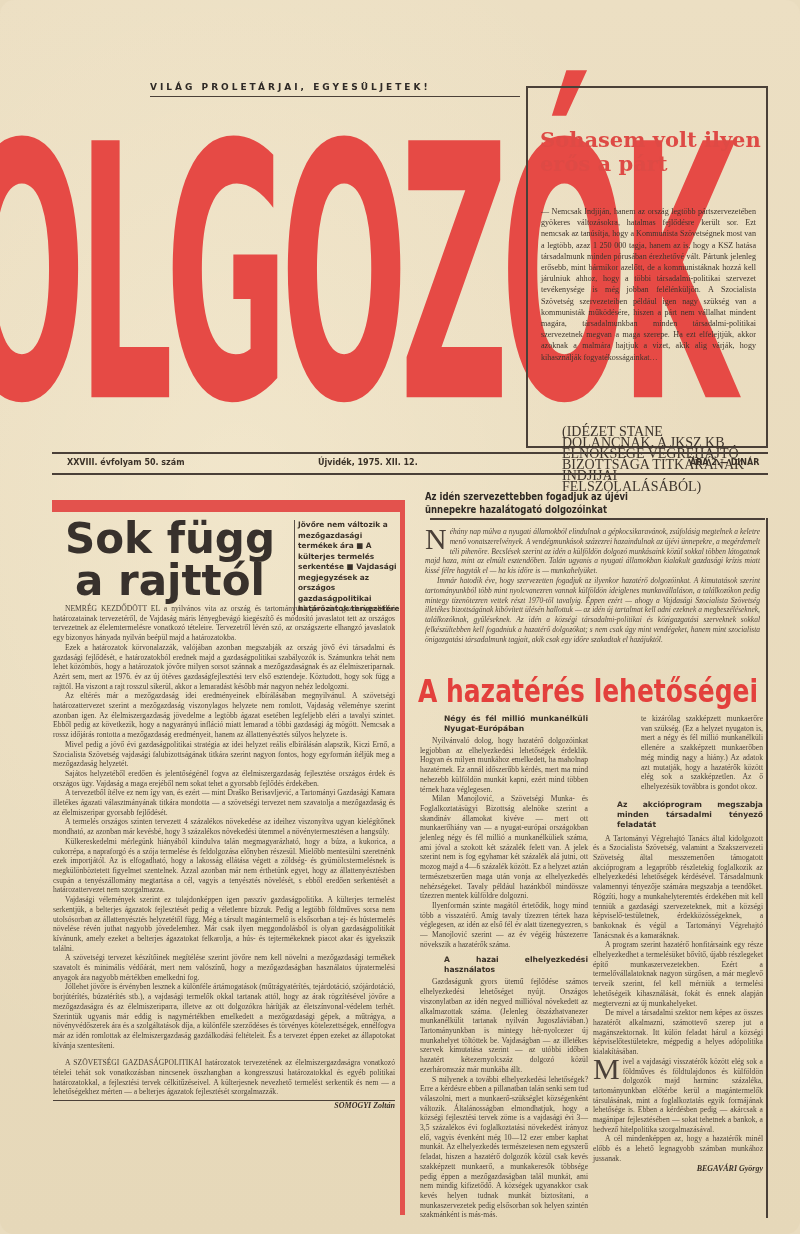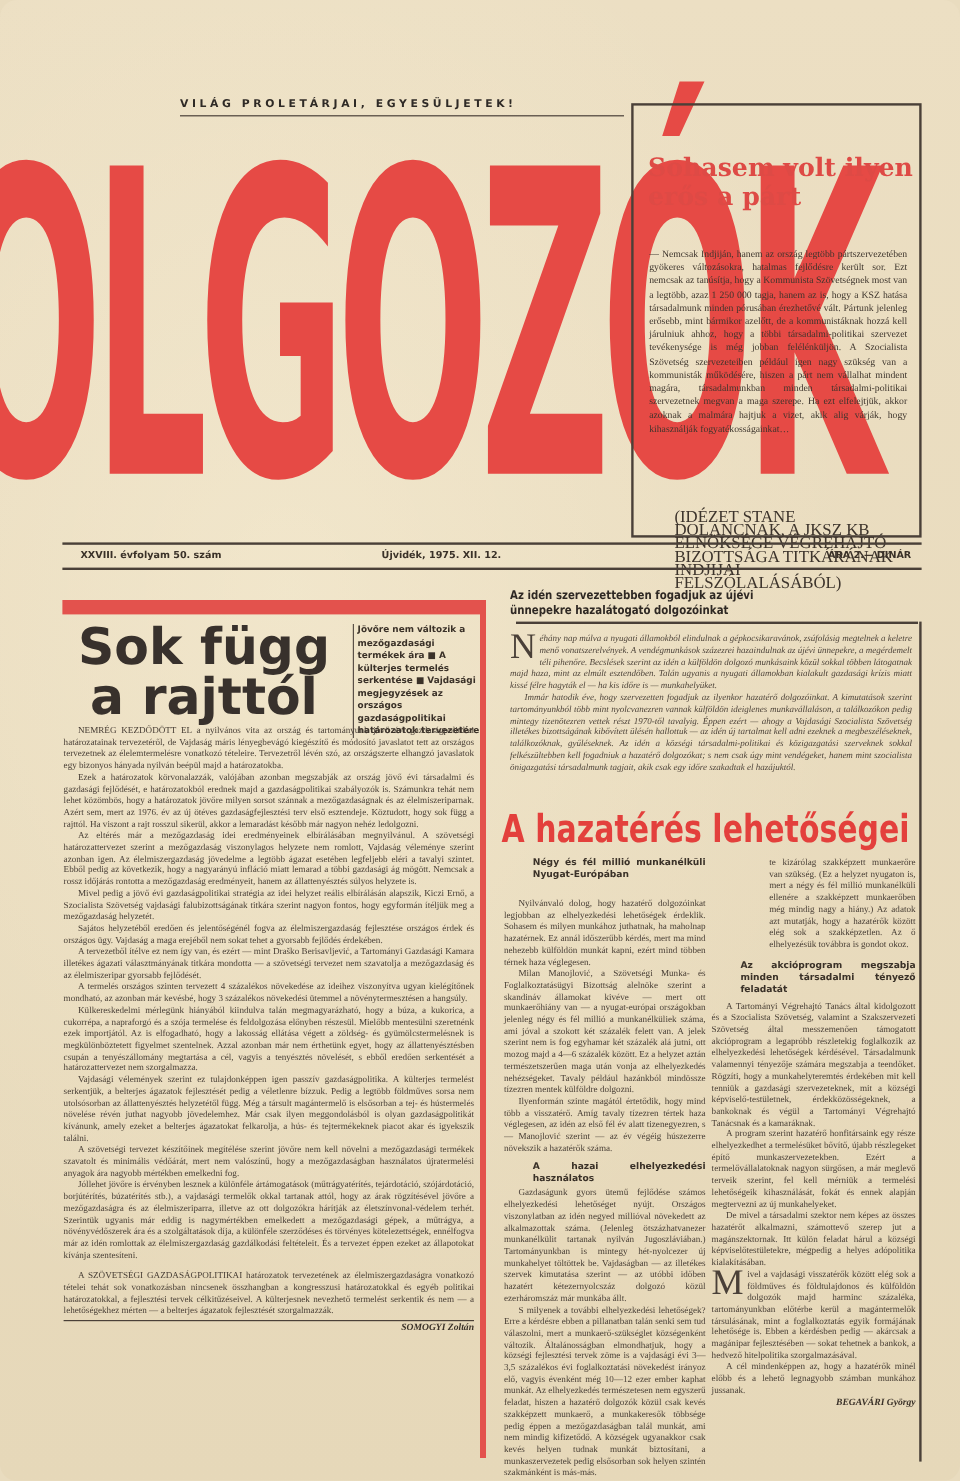--- a/index.html
+++ b/index.html
@@ -136,22 +136,22 @@
   <div class="abs r-lead-rule"></div>
   <div class="abs r-lead-side"></div>
   <div class="abs r-lead">
     <p style="text-indent:0;"><span class="dropcap">N</span><span>éhány nap múlva a nyugati államokból elindulnak a gépkocsikaravánok, zsúfolásig megtelnek a keletre menő vonatszerelvények. A vendégmunkások százezrei hazaindulnak az újévi ünnepekre, a megérdemelt téli pihenőre. Becslések szerint az idén a külföldön dolgozó munkásaink közül sokkal többen látogatnak majd haza, mint az elmúlt esztendőben. Talán ugyanis a nyugati államokban kialakult gazdasági krízis miatt kissé félre hagyták el — ha kis időre is — munkahelyüket.</span></p>
     <p>Immár hatodik éve, hogy szervezetten fogadjuk az ilyenkor hazatérő dolgozóinkat. A kimutatások szerint tartományunkból több mint nyolcvanezren vannak külföldön ideiglenes munkavállaláson, a találkozókon pedig mintegy tizenötezren vettek részt 1970-től tavalyig. Éppen ezért — ahogy a Vajdasági Szocialista Szövetség illetékes bizottságának kibővített ülésén hallottuk — az idén új tartalmat kell adni ezeknek a megbeszéléseknek, találkozóknak, gyűléseknek. Az idén a községi társadalmi-politikai és közigazgatási szerveknek sokkal felkészültebben kell fogadniuk a hazatérő dolgozókat; s nem csak úgy mint vendégeket, hanem mint szocialista önigazgatási társadalmunk tagjait, akik csak egy időre szakadtak el hazájuktól.</p>
   </div>
 
   <div class="abs red-head">A hazatérés lehetőségei</div>
 
   <div class="abs col-text" style="left:420px; top:714px; width:168px;">
-    <div class="sub-bold" style="padding-left:24px; margin-bottom:14px;">Négy és fél millió munkanélküli Nyugat-Európában</div>
-    <p>Nyilvánvaló dolog, hogy hazatérő dolgozóinkat legjobban az elhelyezkedési lehetőségek érdeklik. Sohasem és milyen munkához juthatnak, ha maholnap hazatérnek. Ez annál időszerűbb kérdés, mert ma mind nehezebb külföldön munkát kapni, ezért mind többen térnek haza véglegesen.</p>
+    <div class="sub-bold" style="padding-left:24px; margin-bottom:2px;">Négy és fél millió munkanélküli Nyugat-Európában</div>
+    <p>Nyilvánvaló dolog, hogy hazatérő dolgozóinkat legjobban az elhelyezkedési lehetőségek érdeklik. Hogyan és milyen munkához emelkedett, ha maholnap hazatérnek. Ez annál időszerűbb kérdés, mert ma mind nehezebb külföldön munkát kapni, ezért mind többen térnek haza véglegesen.</p>
     <p>Milan Manojlović, a Szövetségi Munka- és Foglalkoztatásügyi Bizottság alelnöke szerint a skandináv államokat kivéve — mert ott munkaerőhiány van — a nyugat-európai országokban jelenleg négy és fél millió a munkanélküliek száma, ami jóval a szokott két százalék felett van. A jelek szerint nem is fog egyhamar két százalék alá jutni, ott mozog majd a 4—6 százalék között. Ez a helyzet aztán természetszerűen maga után vonja az elhelyezkedés nehézségeket. Tavaly például hazánkból mindössze tízezren mentek külföldre dolgozni.</p>
     <p>Ilyenformán szinte magától értetődik, hogy mind több a visszatérő. Amíg tavaly tízezren tértek haza véglegesen, az idén az első fél év alatt tizenegyezren, s — Manojlović szerint — az év végéig húszezerre növekszik a hazatérők száma.</p>
     <div class="sub-bold" style="padding-left:24px; margin:6px 0 2px;">A hazai elhelyezkedési használatos</div>
     <p>Gazdaságunk gyors ütemű fejlődése számos elhelyezkedési lehetőséget nyújt. Országos viszonylatban az idén negyed millióval növekedett az alkalmazottak száma. (Jelenleg ötszázhatvanezer munkanélkülit tartanak nyilván Jugoszláviában.) Tartományunkban is mintegy hét-nyolcezer új munkahelyet töltöttek be. Vajdaságban — az illetékes szervek kimutatása szerint — az utóbbi időben hazatért kétezernyolcszáz dolgozó közül ezerháromszáz már munkába állt.</p>
     <p>S milyenek a további elhelyezkedési lehetőségek? Erre a kérdésre ebben a pillanatban talán senki sem tud válaszolni, mert a munkaerő-szükséglet községenként változik. Általánosságban elmondhatjuk, hogy a községi fejlesztési tervek zöme is a vajdasági évi 3—3,5 százalékos évi foglalkoztatási növekedést irányoz elő, vagyis évenként még 10—12 ezer ember kaphat munkát. Az elhelyezkedés természetesen nem egyszerű feladat, hiszen a hazatérő dolgozók közül csak kevés szakképzett munkaerő, a munkakeresők többsége pedig éppen a mezőgazdaságban talál munkát, ami nem mindig kifizetődő. A községek ugyanakkor csak kevés helyen tudnak munkát biztosítani, a munkaszervezetek pedig elsősorban sok helyen szintén szakmánként is más-más.</p>
   </div>
 
   <div class="abs col-text" style="left:593px; top:714px; width:170px;">
     <p style="text-indent:0;margin-left:48px;">te kizárólag szakképzett munkaerőre van szükség. (Ez a helyzet nyugaton is, mert a négy és fél millió munkanélküli ellenére a szakképzett munkaerőben még mindig nagy a hiány.) Az adatok azt mutatják, hogy a hazatérők között elég sok a szakképzetlen. Az ő elhelyezésük továbbra is gondot okoz.</p>
     <div class="sub-bold" style="padding-left:24px; margin:8px 0 4px;">Az akcióprogram megszabja minden társadalmi tényező feladatát</div>

